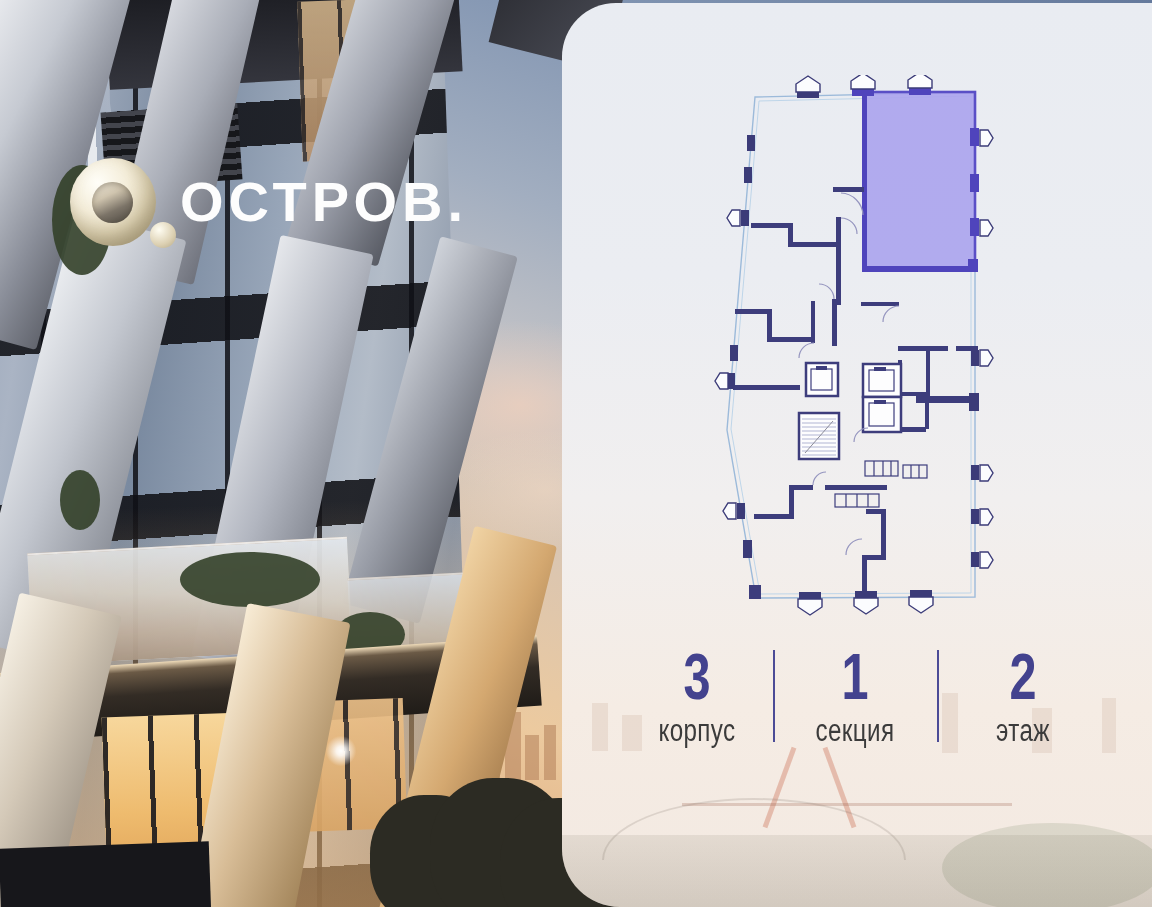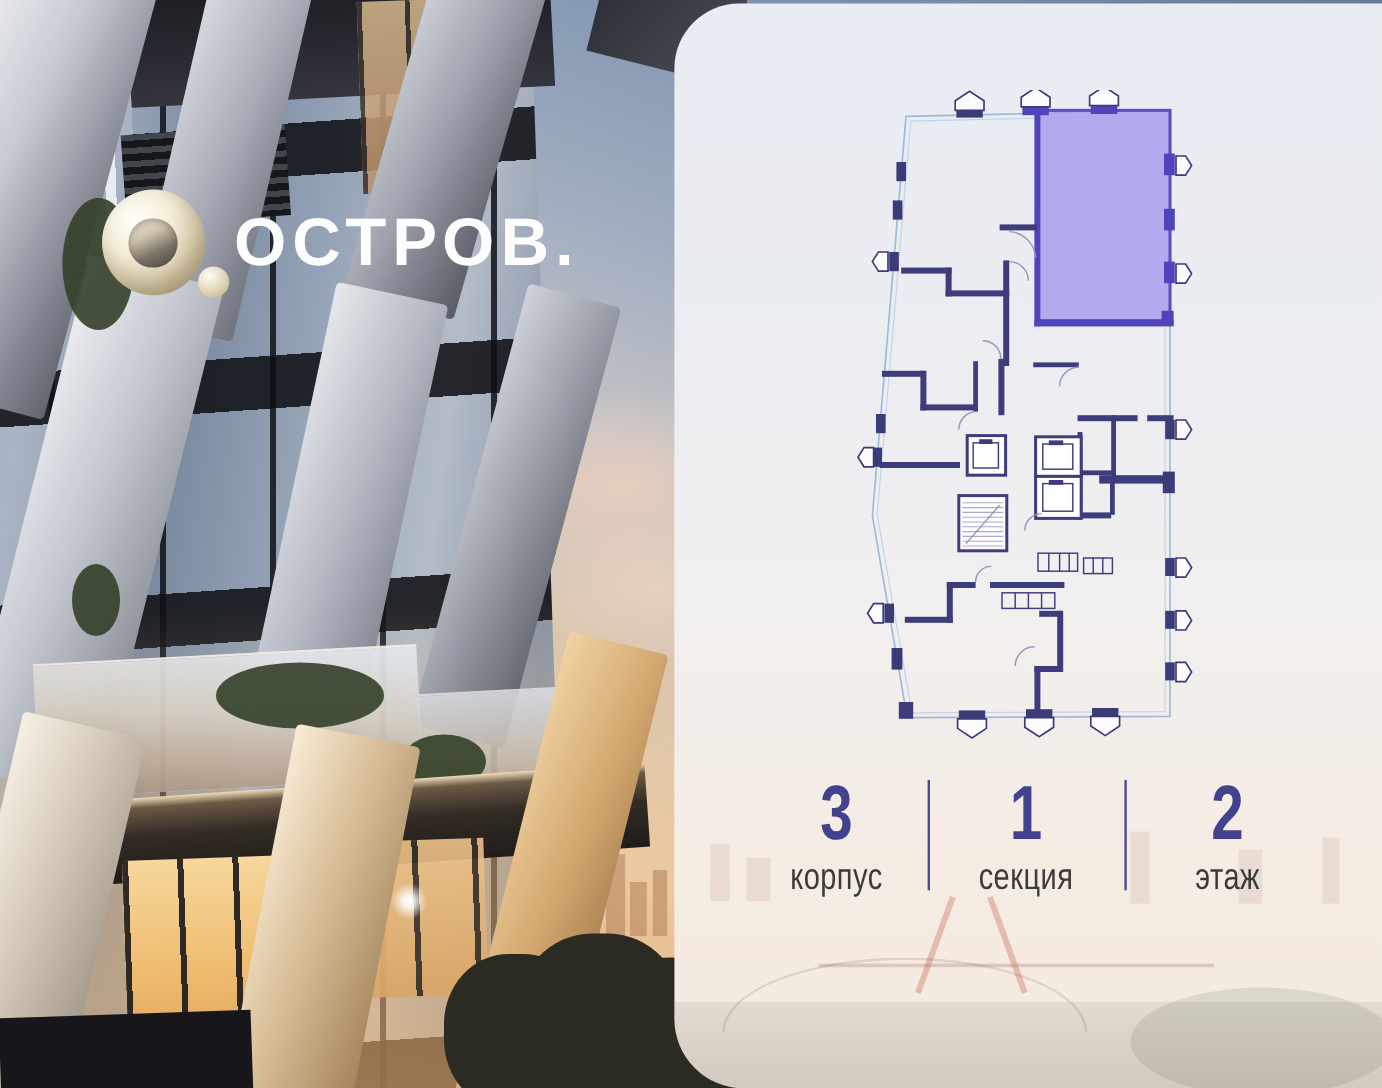--- a/index.html
+++ b/index.html
@@ -67,21 +67,21 @@
   .warmwin{left:300px;top:0;width:95px;height:160px;transform:rotate(-2deg);opacity:.85;
       background:repeating-linear-gradient(90deg,rgba(25,24,28,.8) 0 4px,rgba(25,24,28,0) 4px 40px),
                  linear-gradient(180deg,#d8b98e,#b99068);}
   .plant{border-radius:50%;background:#334029;opacity:.9;}
   .glint{left:323px;top:733px;width:36px;height:36px;
       background:radial-gradient(circle,#fff 0,rgba(255,255,255,.85) 18%,rgba(255,255,255,0) 60%);}
   .tree{border-radius:45%;background:#2c2b23;}
   .darkbase{left:0;top:845px;width:210px;height:70px;background:#17171b;transform:rotate(-2deg);}
 
   
-  .brand{left:85px;top:158px;display:flex;align-items:center;gap:24px;}
+  .brand{left:70px;top:158px;display:flex;align-items:center;gap:24px;}
   .logo-mark{position:relative;width:86px;height:88px;border-radius:50%;
     background:radial-gradient(circle at 32% 28%,#fffef8 0%,#f4edd9 35%,#ddd2b4 60%,#bdb193 80%,#a99c7e 100%);
     box-shadow:inset -6px -10px 18px rgba(120,105,70,.35);}
   .logo-hole{position:absolute;left:26%;top:27%;width:47%;height:47%;border-radius:50%;
     background:linear-gradient(155deg,#f5efe2 0%,#cfc4ae 35%,#7c7468 65%,#4b463f 100%);
     box-shadow:inset 0 2px 6px rgba(60,50,30,.4);}
   .logo-ball{position:absolute;right:-20px;bottom:-2px;width:26px;height:26px;border-radius:50%;
     background:radial-gradient(circle at 35% 30%,#fffdf2,#dcd0b2 60%,#b4a785);}
   .logo-text{color:#fdfdfd;font-size:56px;font-weight:700;letter-spacing:5px;line-height:1;}
 

